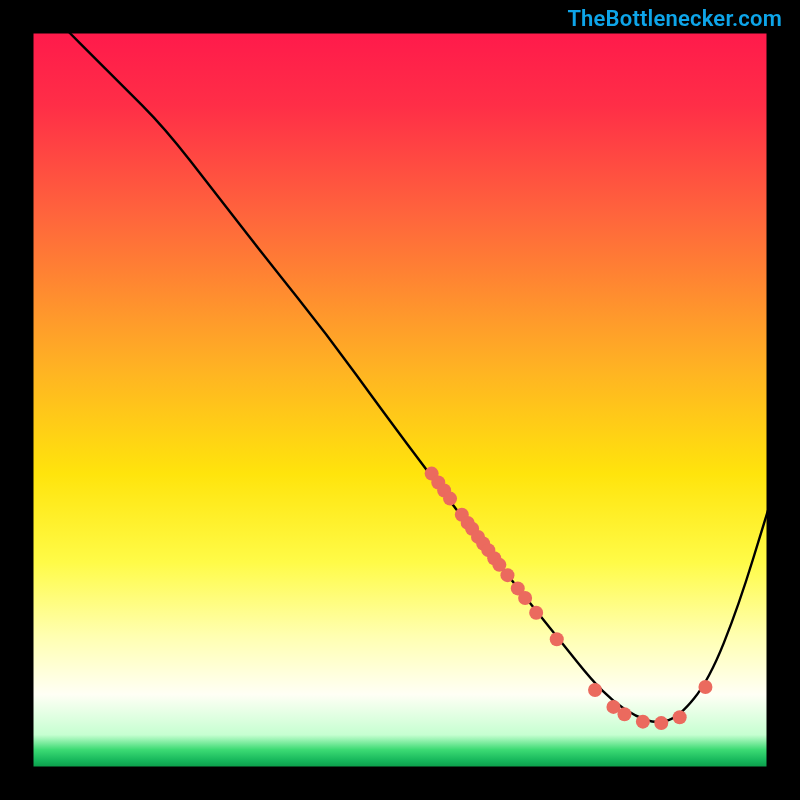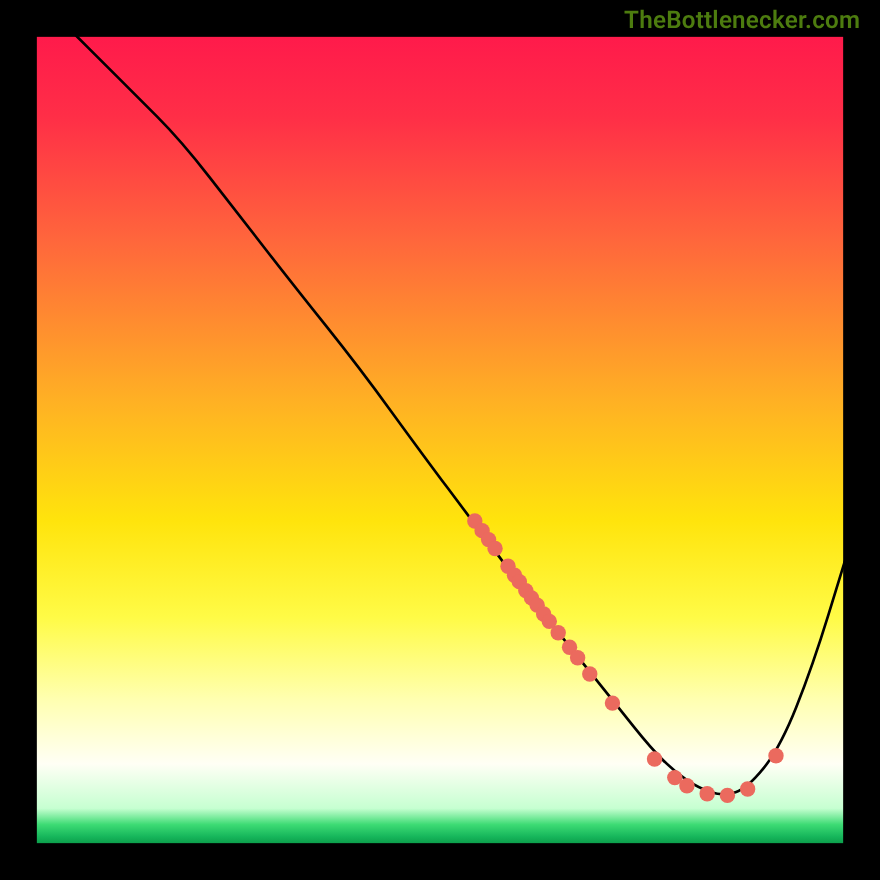--- a/index.html
+++ b/index.html
@@ -12,21 +12,21 @@
   }
   .wrap {
     position: relative;
     width: 800px;
     height: 800px;
   }
   .watermark {
     position: absolute;
     top: 6px;
     right: 18px;
-    color: #4d7c0f;
+    color: #0ea5e9;
     font-size: 22px;
     font-weight: 600;
     letter-spacing: 0.2px;
     user-select: none;
   }
   svg {
     display: block;
   }
 </style>
 </head>

